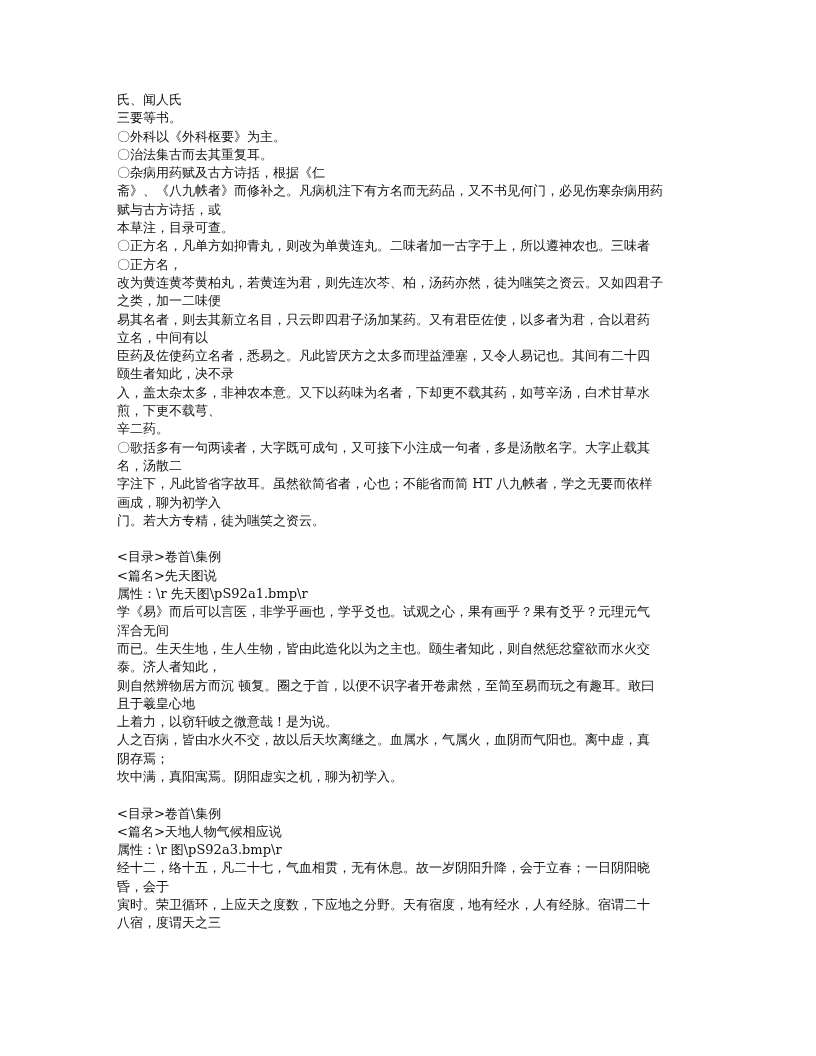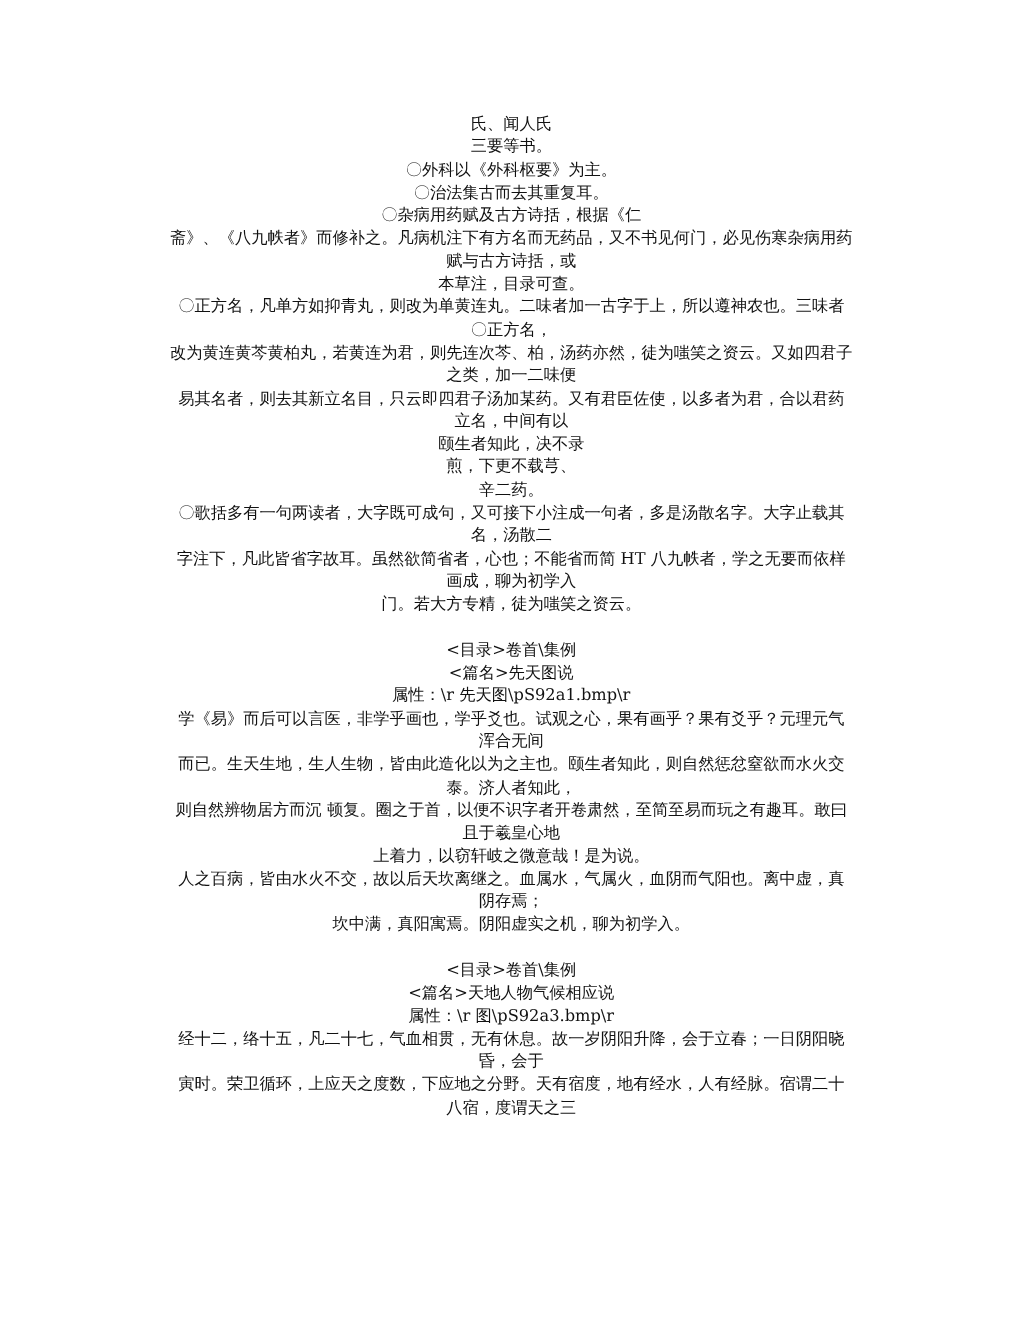--- a/index.html
+++ b/index.html
@@ -6,21 +6,20 @@
   body { width: 816px; height: 1056px; position: relative; overflow: hidden; }
   .page {
     position: absolute;
     left: 117px;
     top: 91px;
     width: 584px;
     font-family: "DejaVu Serif", "Liberation Serif", serif;
     font-size: 13px;
     line-height: 18.3px;
     color: #111111;
-    text-align: center;
   }
   .line { white-space: pre; height: 18.3px; overflow: visible; }
   .blank { height: 18.3px; }
 </style>
 </head>
 <body>
 
 <div class="page">
   <div class="line">氏、闻人氏</div>
   <div class="line">三要等书。</div>
@@ -29,21 +28,23 @@
   <div class="line">〇杂病用药赋及古方诗括，根据《仁</div>
   <div class="line">斋》、《八九帙者》而修补之。凡病机注下有方名而无药品，又不书见何门，必见伤寒杂病用药</div>
   <div class="line">赋与古方诗括，或</div>
   <div class="line">本草注，目录可查。</div>
   <div class="line">〇正方名，凡单方如抑青丸，则改为单黄连丸。二味者加一古字于上，所以遵神农也。三味者</div>
   <div class="line">〇正方名，</div>
   <div class="line">改为黄连黄芩黄柏丸，若黄连为君，则先连次芩、柏，汤药亦然，徒为嗤笑之资云。又如四君子</div>
   <div class="line">之类，加一二味便</div>
   <div class="line">易其名者，则去其新立名目，只云即四君子汤加某药。又有君臣佐使，以多者为君，合以君药</div>
   <div class="line">立名，中间有以</div>
+  <div class="line">臣药及佐使药立名者，悉易之。凡此皆厌方之太多而理益湮塞，又令人易记也。其间有二十四</div>
   <div class="line">颐生者知此，决不录</div>
+  <div class="line">入，盖太杂太多，非神农本意。又下以药味为名者，下却更不载其药，如芎辛汤，白术甘草水</div>
   <div class="line">煎，下更不载芎、</div>
   <div class="line">辛二药。</div>
   <div class="line">〇歌括多有一句两读者，大字既可成句，又可接下小注成一句者，多是汤散名字。大字止载其</div>
   <div class="line">名，汤散二</div>
   <div class="line">字注下，凡此皆省字故耳。虽然欲简省者，心也；不能省而简 HT 八九帙者，学之无要而依样</div>
   <div class="line">画成，聊为初学入</div>
   <div class="line">门。若大方专精，徒为嗤笑之资云。</div>
   <div class="line blank"></div>
   <div class="line">&lt;目录&gt;卷首\集例</div>
   <div class="line">&lt;篇名&gt;先天图说</div>

